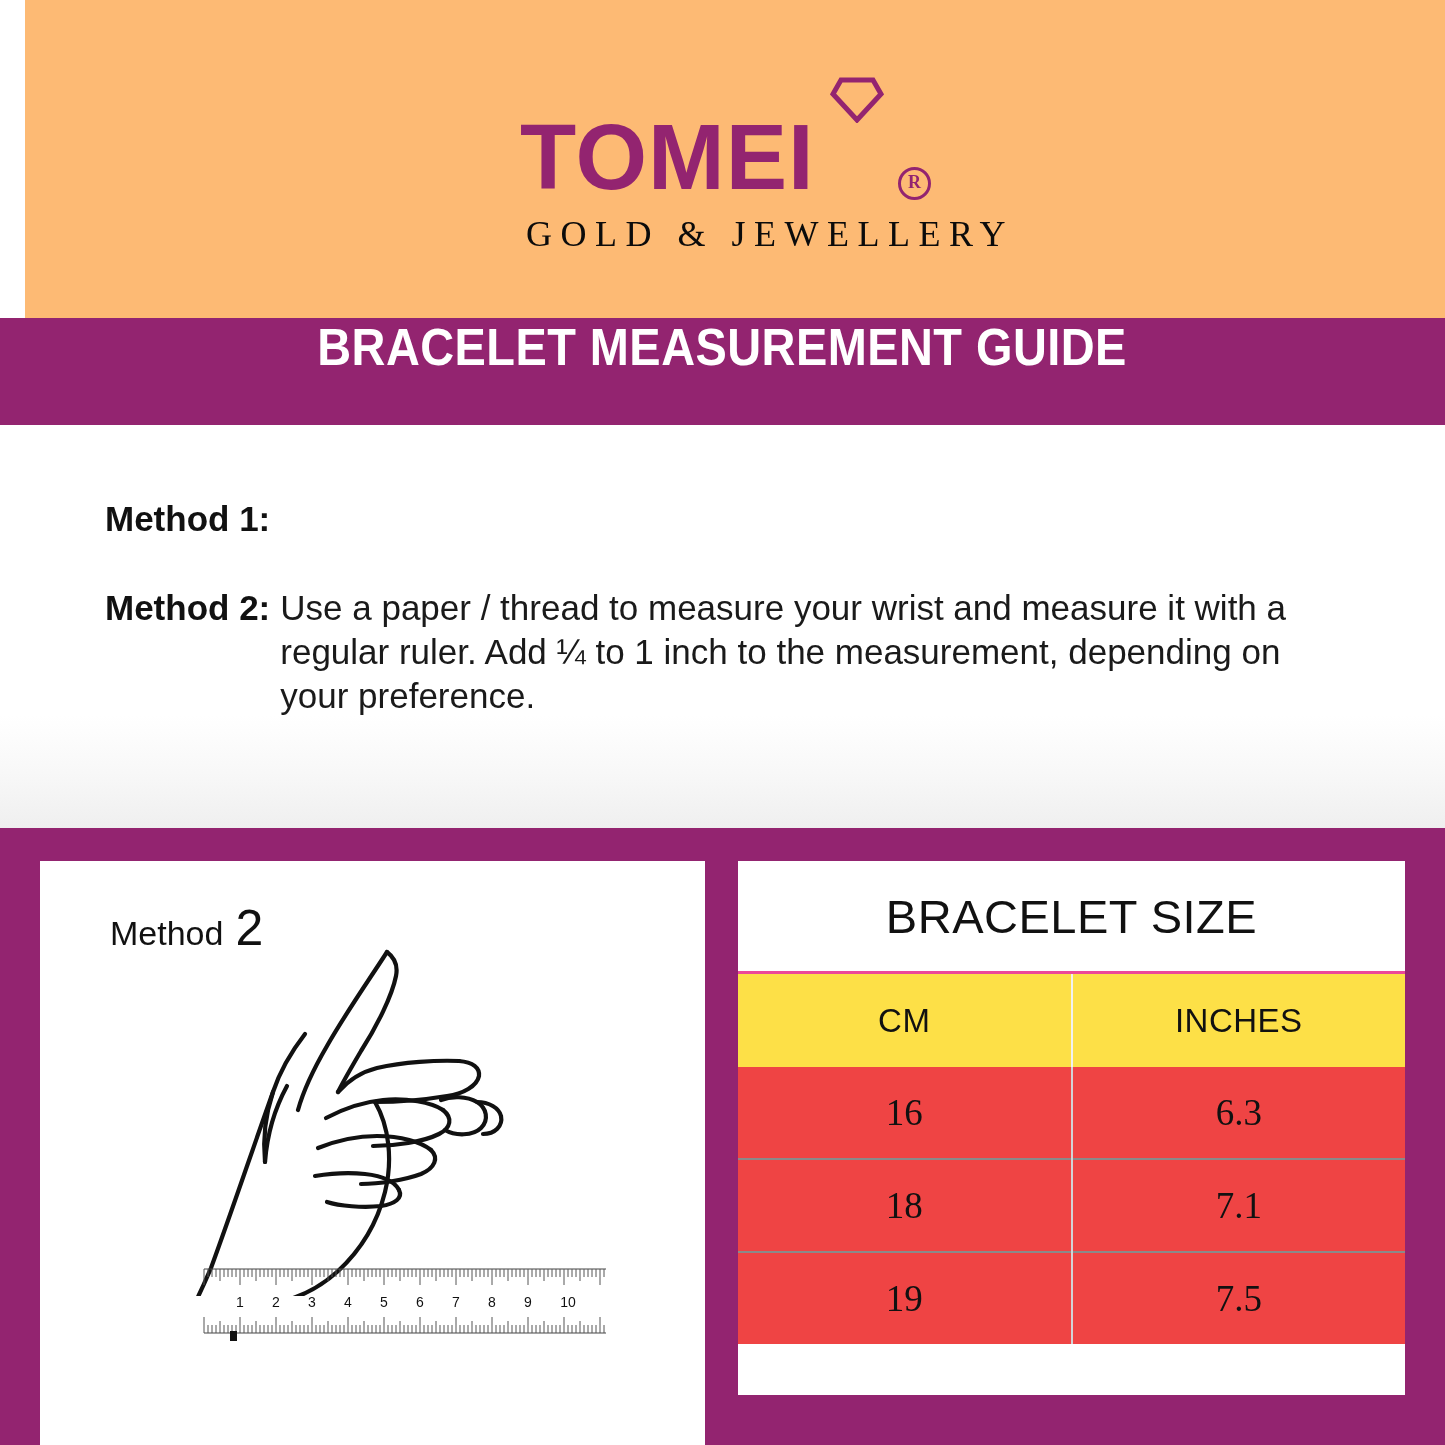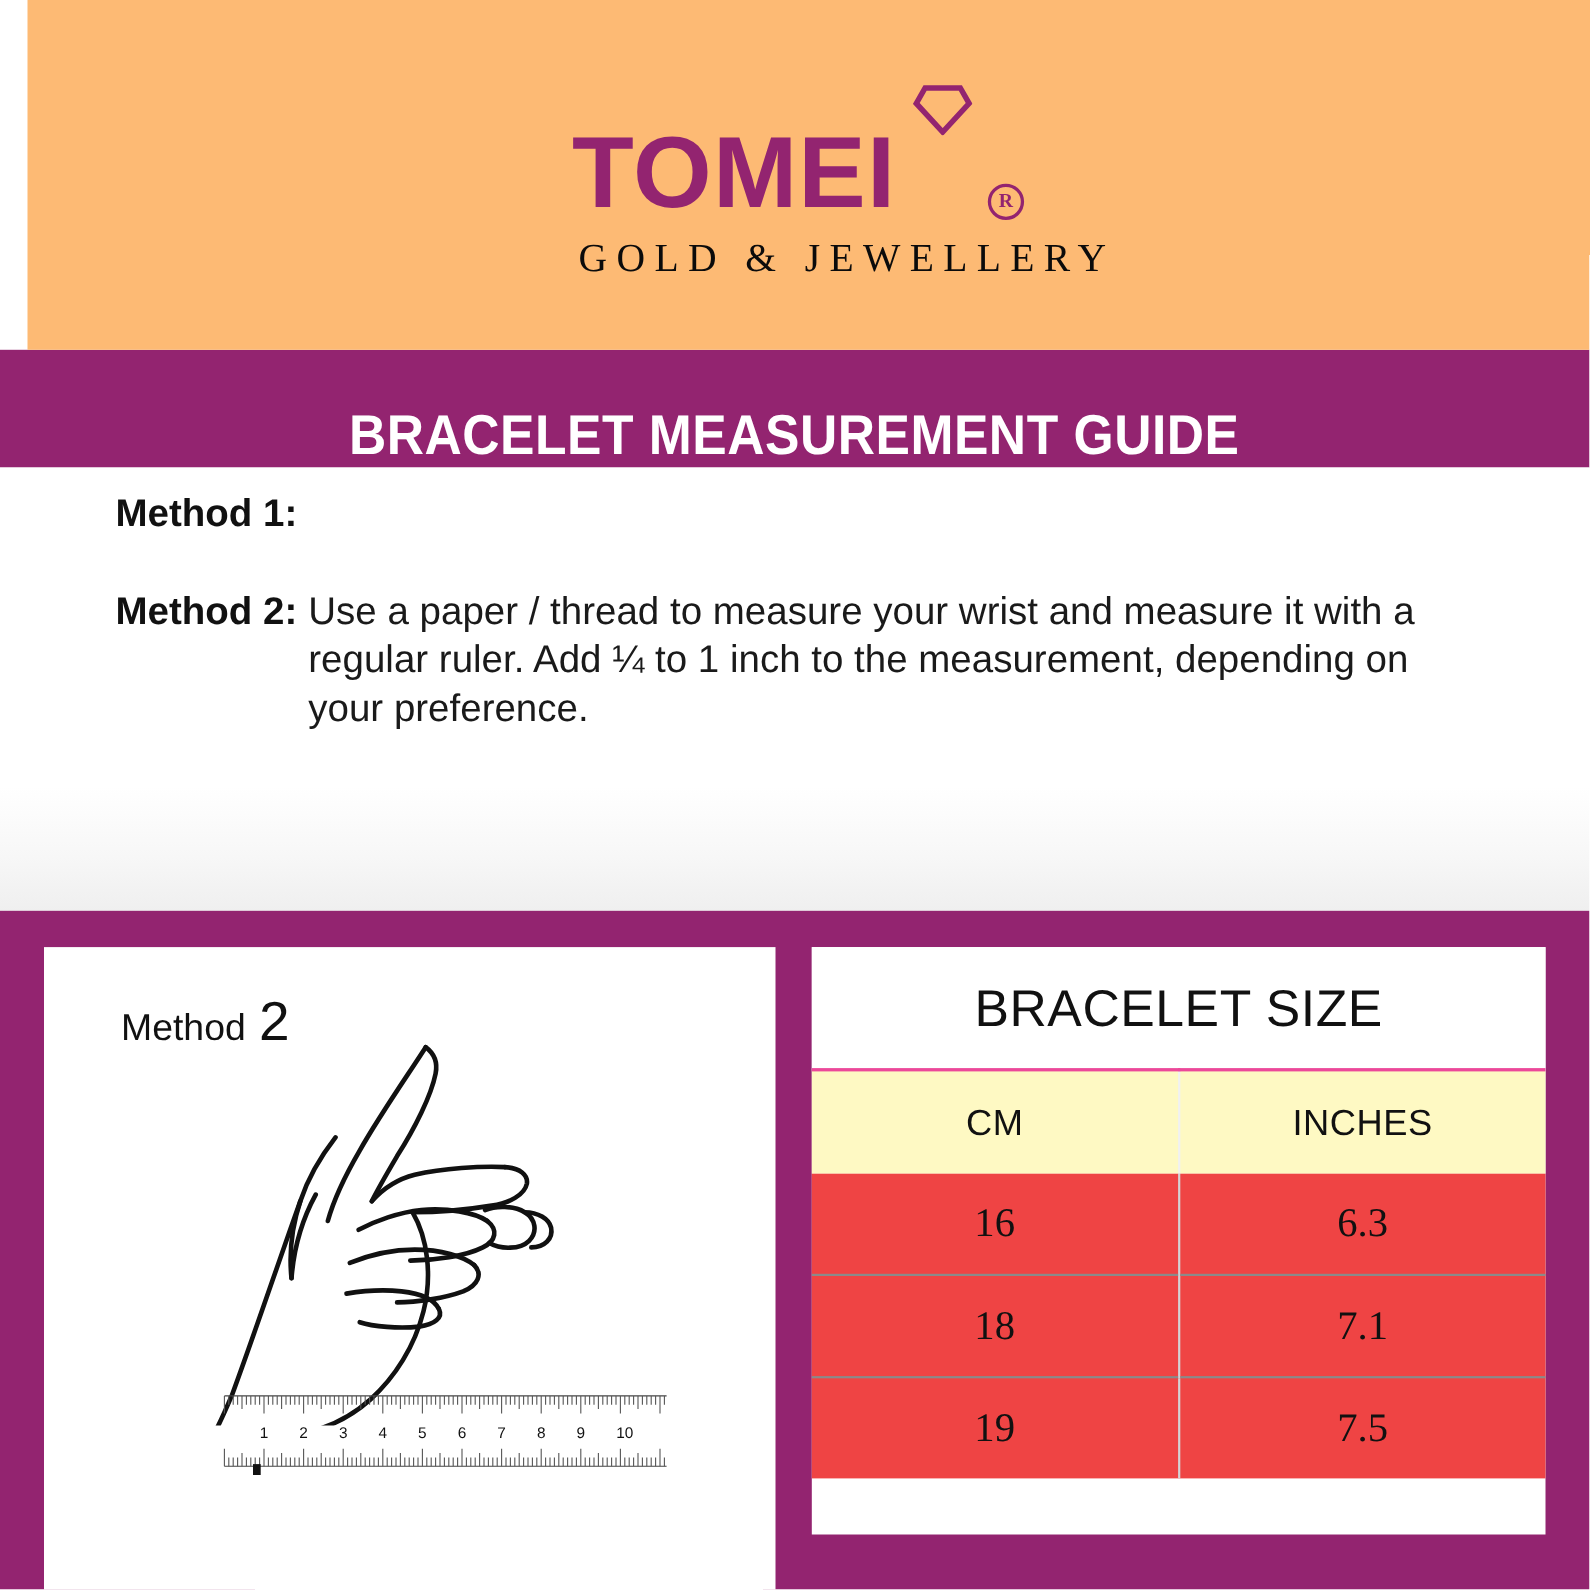--- a/index.html
+++ b/index.html
@@ -75,21 +75,21 @@
     letter-spacing: 8.5px;
     color: #0b0b0b;
     white-space: nowrap;
   }
 
   
   .banner {
     height: 107px;
     background: #932470;
     display: flex;
-    align-items: flex-end;
+    align-items: flex-start;
     justify-content: center;
   }
   .banner-title {
     color: #ffffff;
     font-family: "Liberation Sans Narrow", "Liberation Sans", sans-serif;
     font-weight: bold;
     font-size: 51px;
     letter-spacing: 0.5px;
     transform: scaleX(0.92);
   }
@@ -99,21 +99,21 @@
     height: 403px;
     background: linear-gradient(to bottom, #ffffff 0%, #ffffff 72%, #f7f7f7 88%, #efefef 100%);
     padding: 0;
     position: relative;
   }
   .method-block {
     display: flex;
     padding-left: 105px;
     padding-right: 60px;
   }
-  .method-1 { padding-top: 20px; }
+  .method-1 { padding-top: 72px; }
   .method-2 { padding-top: 45px; }
   .method-label {
     font-weight: bold;
     font-size: 35px;
     line-height: 44px;
     white-space: nowrap;
     padding-right: 10px;
     color: #111111;
   }
   .method-text {
@@ -189,21 +189,21 @@
   .tbl-title {
     font-size: 47px;
     height: 108px;
     background: #ffffff;
     letter-spacing: 0.5px;
     border-bottom: 3px solid #ec4899;
   }
   .tbl-head td {
     font-size: 33px;
     height: 91px;
-    background: #fef9c3;
+    background: #fde047;
     letter-spacing: 0.5px;
   }
   .tbl-head td.col-cm { border-right: 2px solid #f1f1f1; }
   .tbl-row td {
     font-size: 37px;
     height: 89px;
     background: #ef4444;
     border-top: 2px solid #8a8a8a;
     font-family: Liberation Serif, serif;
   }

